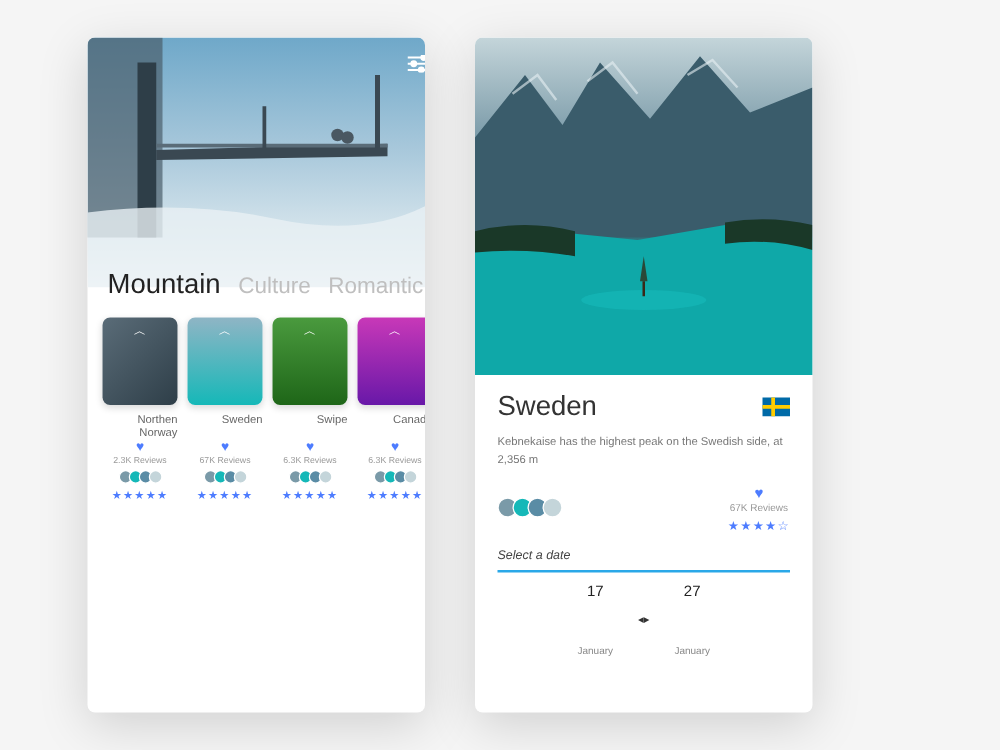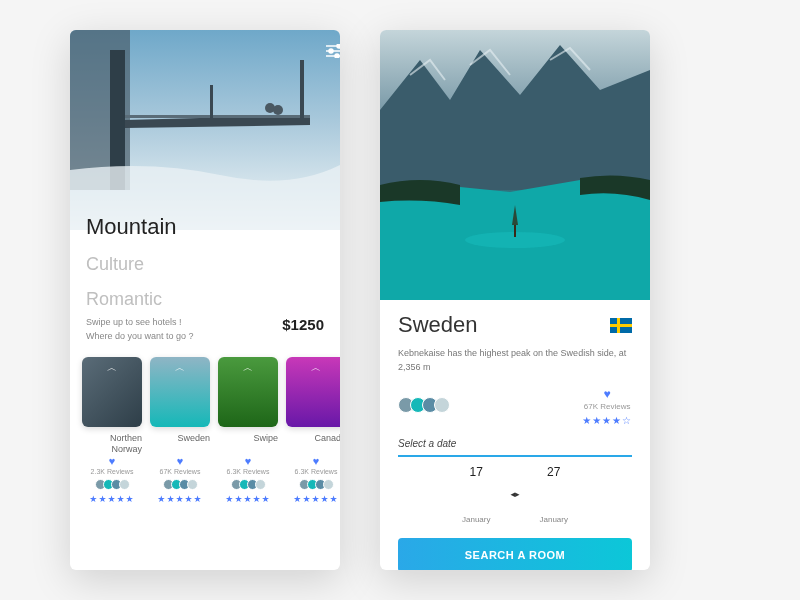--- a/index.html
+++ b/index.html
@@ -2,21 +2,21 @@
 <html><head>
 <meta charset="utf-8">
 <style>
 * { margin:0; padding:0; box-sizing:border-box; font-family:-apple-system,BlinkMacSystemFont,sans-serif; }
 body { background:#f5f5f5; width:800px; height:600px; display:flex; gap:40px; padding:30px 70px; }
 .phone { width:270px; height:540px; background:#fff; border-radius:6px; box-shadow:0 10px 40px rgba(0,0,0,0.15); overflow:hidden; position:relative; }
 .hero { position:relative; height:200px; background:linear-gradient(180deg,#6fa8c9 0%,#a8c8db 45%,#d8e6ed 80%,#fff 100%); }
 .hero svg { position:absolute; inset:0; }
 .filter-icon { position:absolute; top:14px; right:14px; z-index:2; }
 .filter-icon svg { width:18px; height:14px; }
-.tabs { display:flex; gap:14px; padding:0 16px; margin-top:-16px; position:relative; align-items:baseline;flex-direction:column; }
+.tabs { display:flex; gap:14px; padding:0 16px; margin-top:-16px; position:relative; align-items:baseline; }
 .tab { color:#bfbfbf; font-size:18px; font-weight:400; white-space:nowrap; }
 .tab.active { color:#222; font-size:22px; font-weight:500; }
 .sub { padding:6px 16px 0; display:flex; justify-content:space-between; align-items:flex-start; }
 .hint { font-size:9px; color:#888; line-height:1.5; }
 .price { font-size:15px; font-weight:600; color:#222; }
 .cards { display:flex; gap:8px; padding:14px 12px; overflow:hidden; }
 .card { width:60px; flex-shrink:0; }
 .thumb { width:60px; height:70px; border-radius:6px; position:relative; overflow:hidden; box-shadow:0 2px 6px rgba(0,0,0,0.15); }
 .chev { position:absolute; top:4px; left:50%; transform:translateX(-50%); color:#fff; font-size:10px; }
 .cname { font-size:9px; color:#666; text-align:right; margin-top:6px; line-height:1.2; height:20px; }
@@ -80,25 +80,20 @@
             <circle cx="11" cy="12" r="2" fill="#fff"></circle>
           </g>
         </svg>
     </div>
   </div>
   <div class="tabs" id="tabs1">
       <span class="tab active">Mountain</span>
       <span class="tab">Culture</span>
       <span class="tab">Romantic</span>
     </div>
-  <div class="sub">
-    <div class="hint" style="white-space:pre-line">Swipe up to see hotels !
-Where do you want to go ?</div>
-    <div class="price">$1250</div>
-  </div>
   <div class="cards" id="cards1">
       <div class="card">
         <div class="thumb" style="background:linear-gradient(135deg,#5a6c78,#2e3e48)">
           <div class="chev">︿</div>
         </div>
         <div class="cname">Northen Norway</div>
         <div class="heart">♥</div>
         <div class="rev">2.3K Reviews</div>
         <div class="dots">
           <div class="dot" style="background:#7a9aa8"></div>
@@ -194,14 +189,13 @@
         <div class="dnum">17</div>
         <div class="dmon">January</div>
       </div>
       <div class="swap">◂▸</div>
       <div class="date">
         <div class="dnum">27</div>
         <div class="dmon">January</div>
       </div>
     </div>
   </div>
-  <div class="btn">SEARCH A ROOM</div>
 </div>
 
 </body></html>

